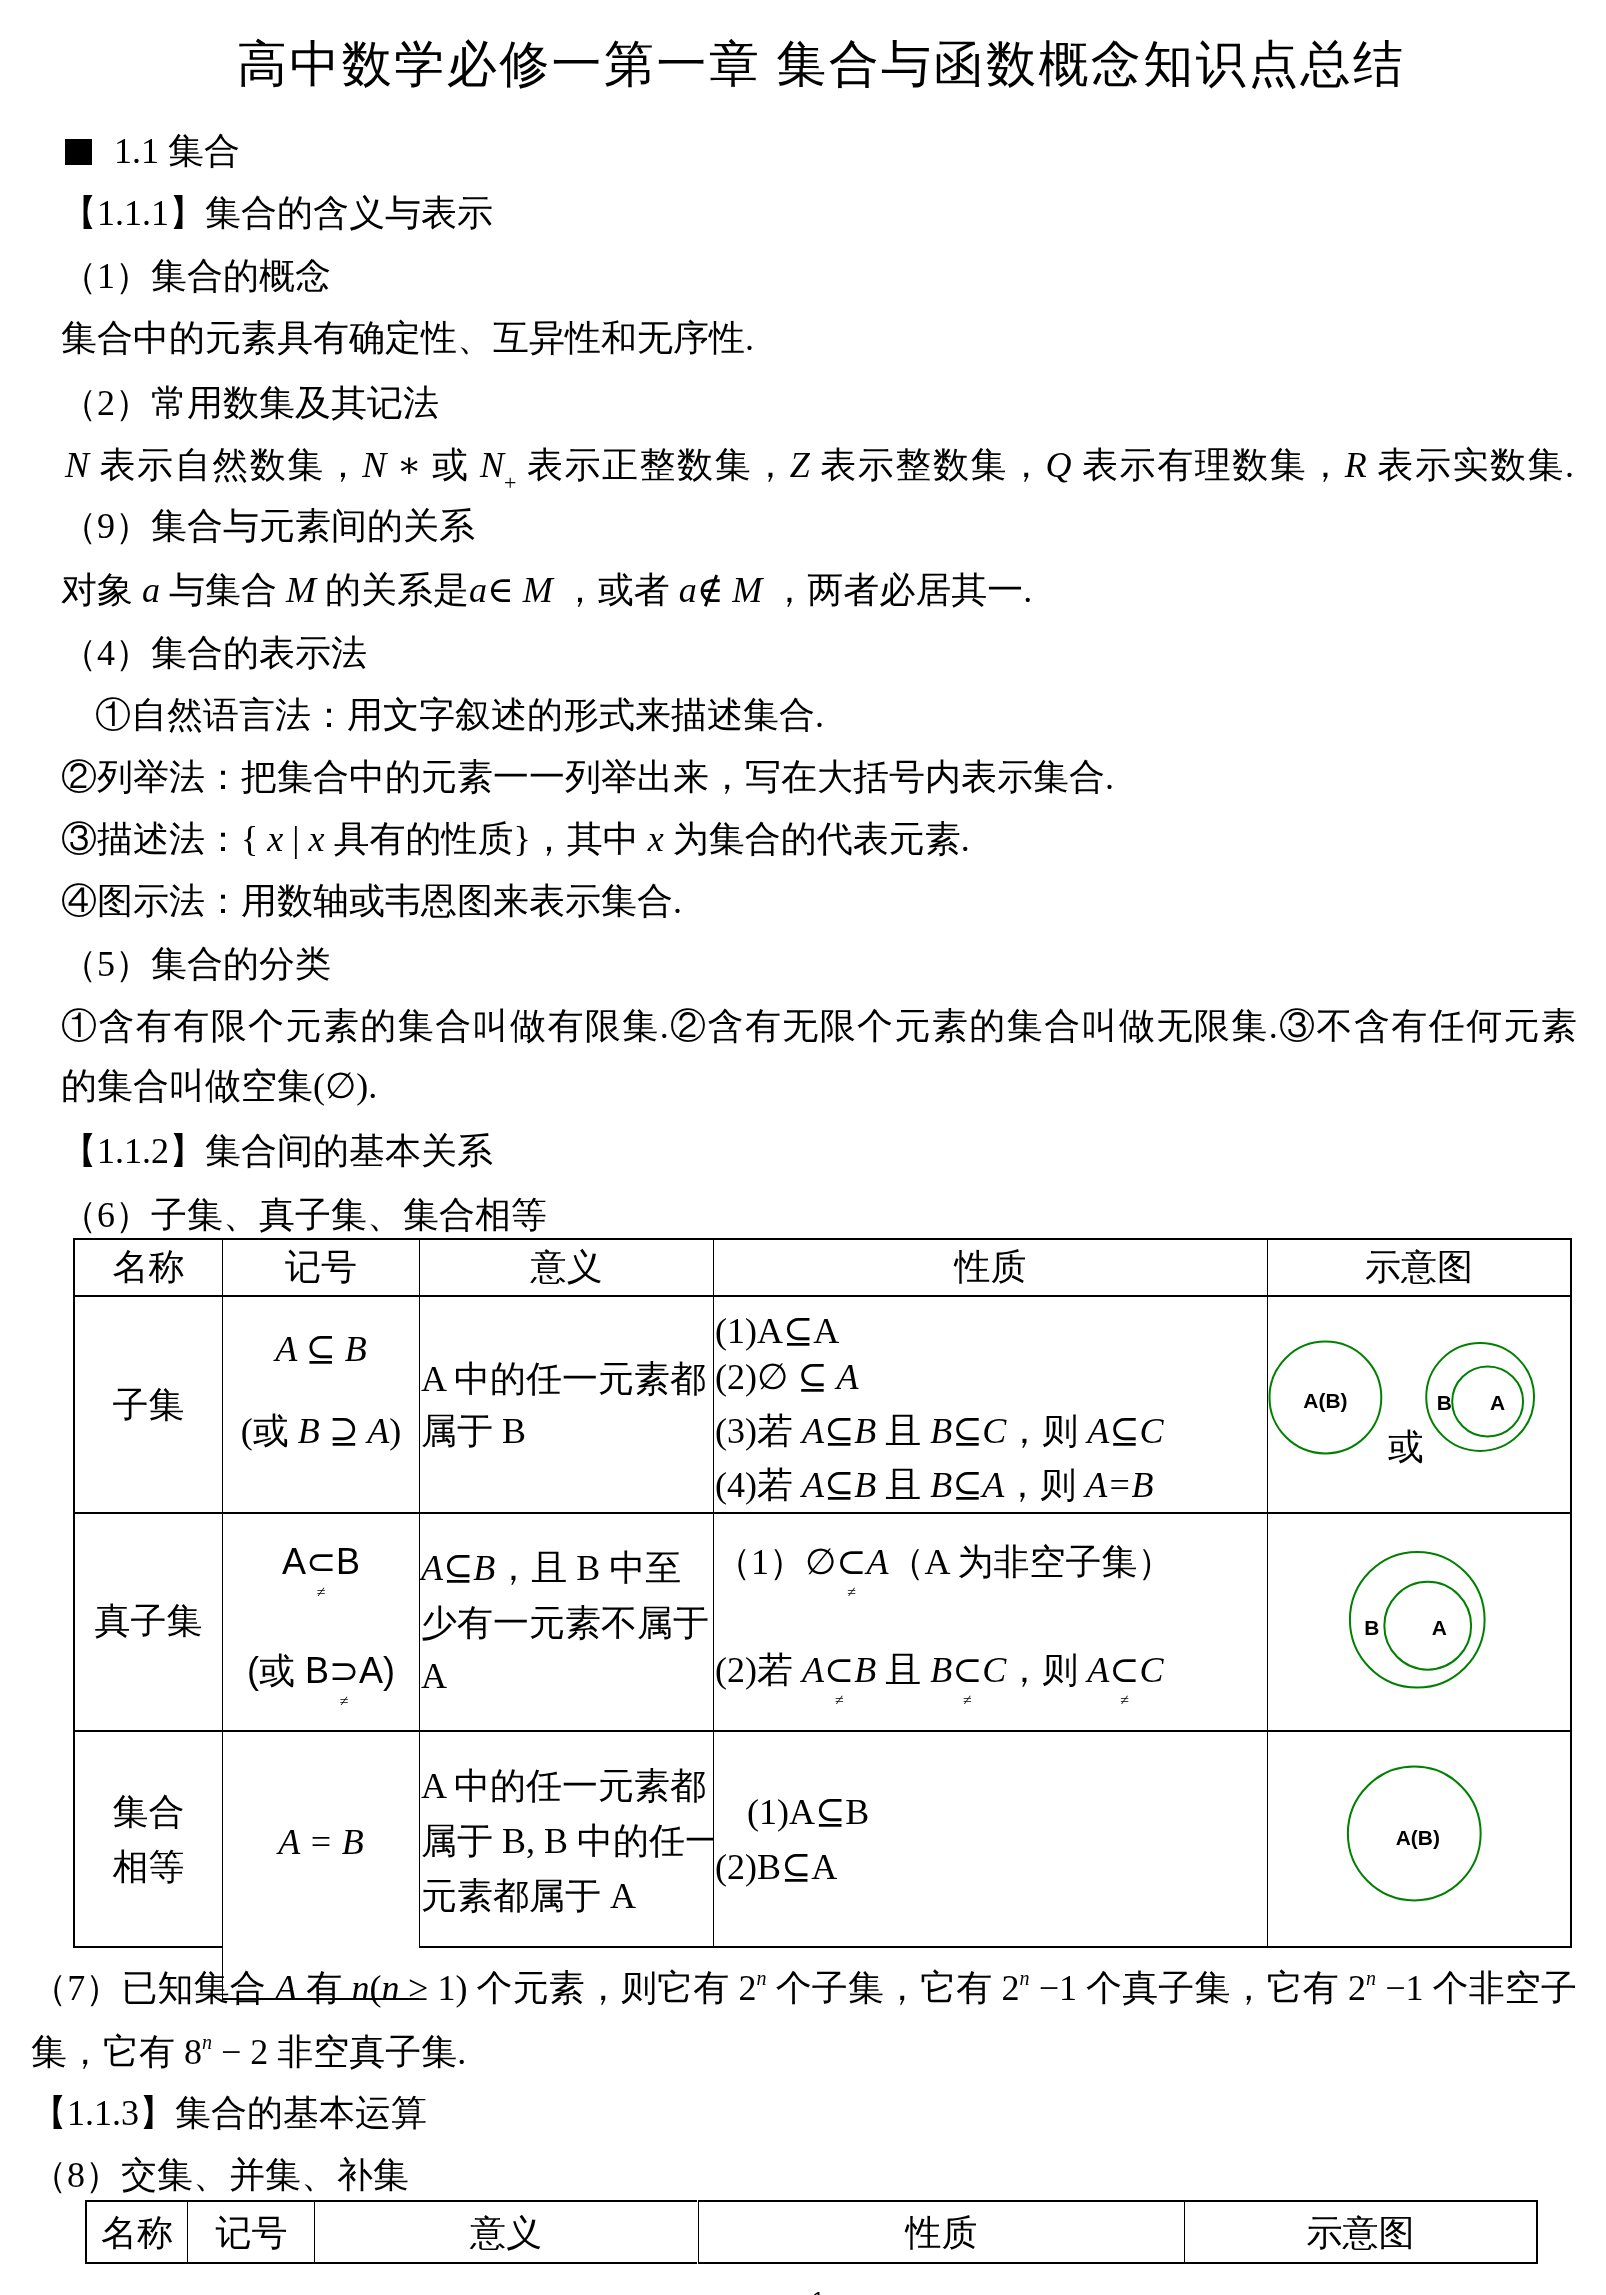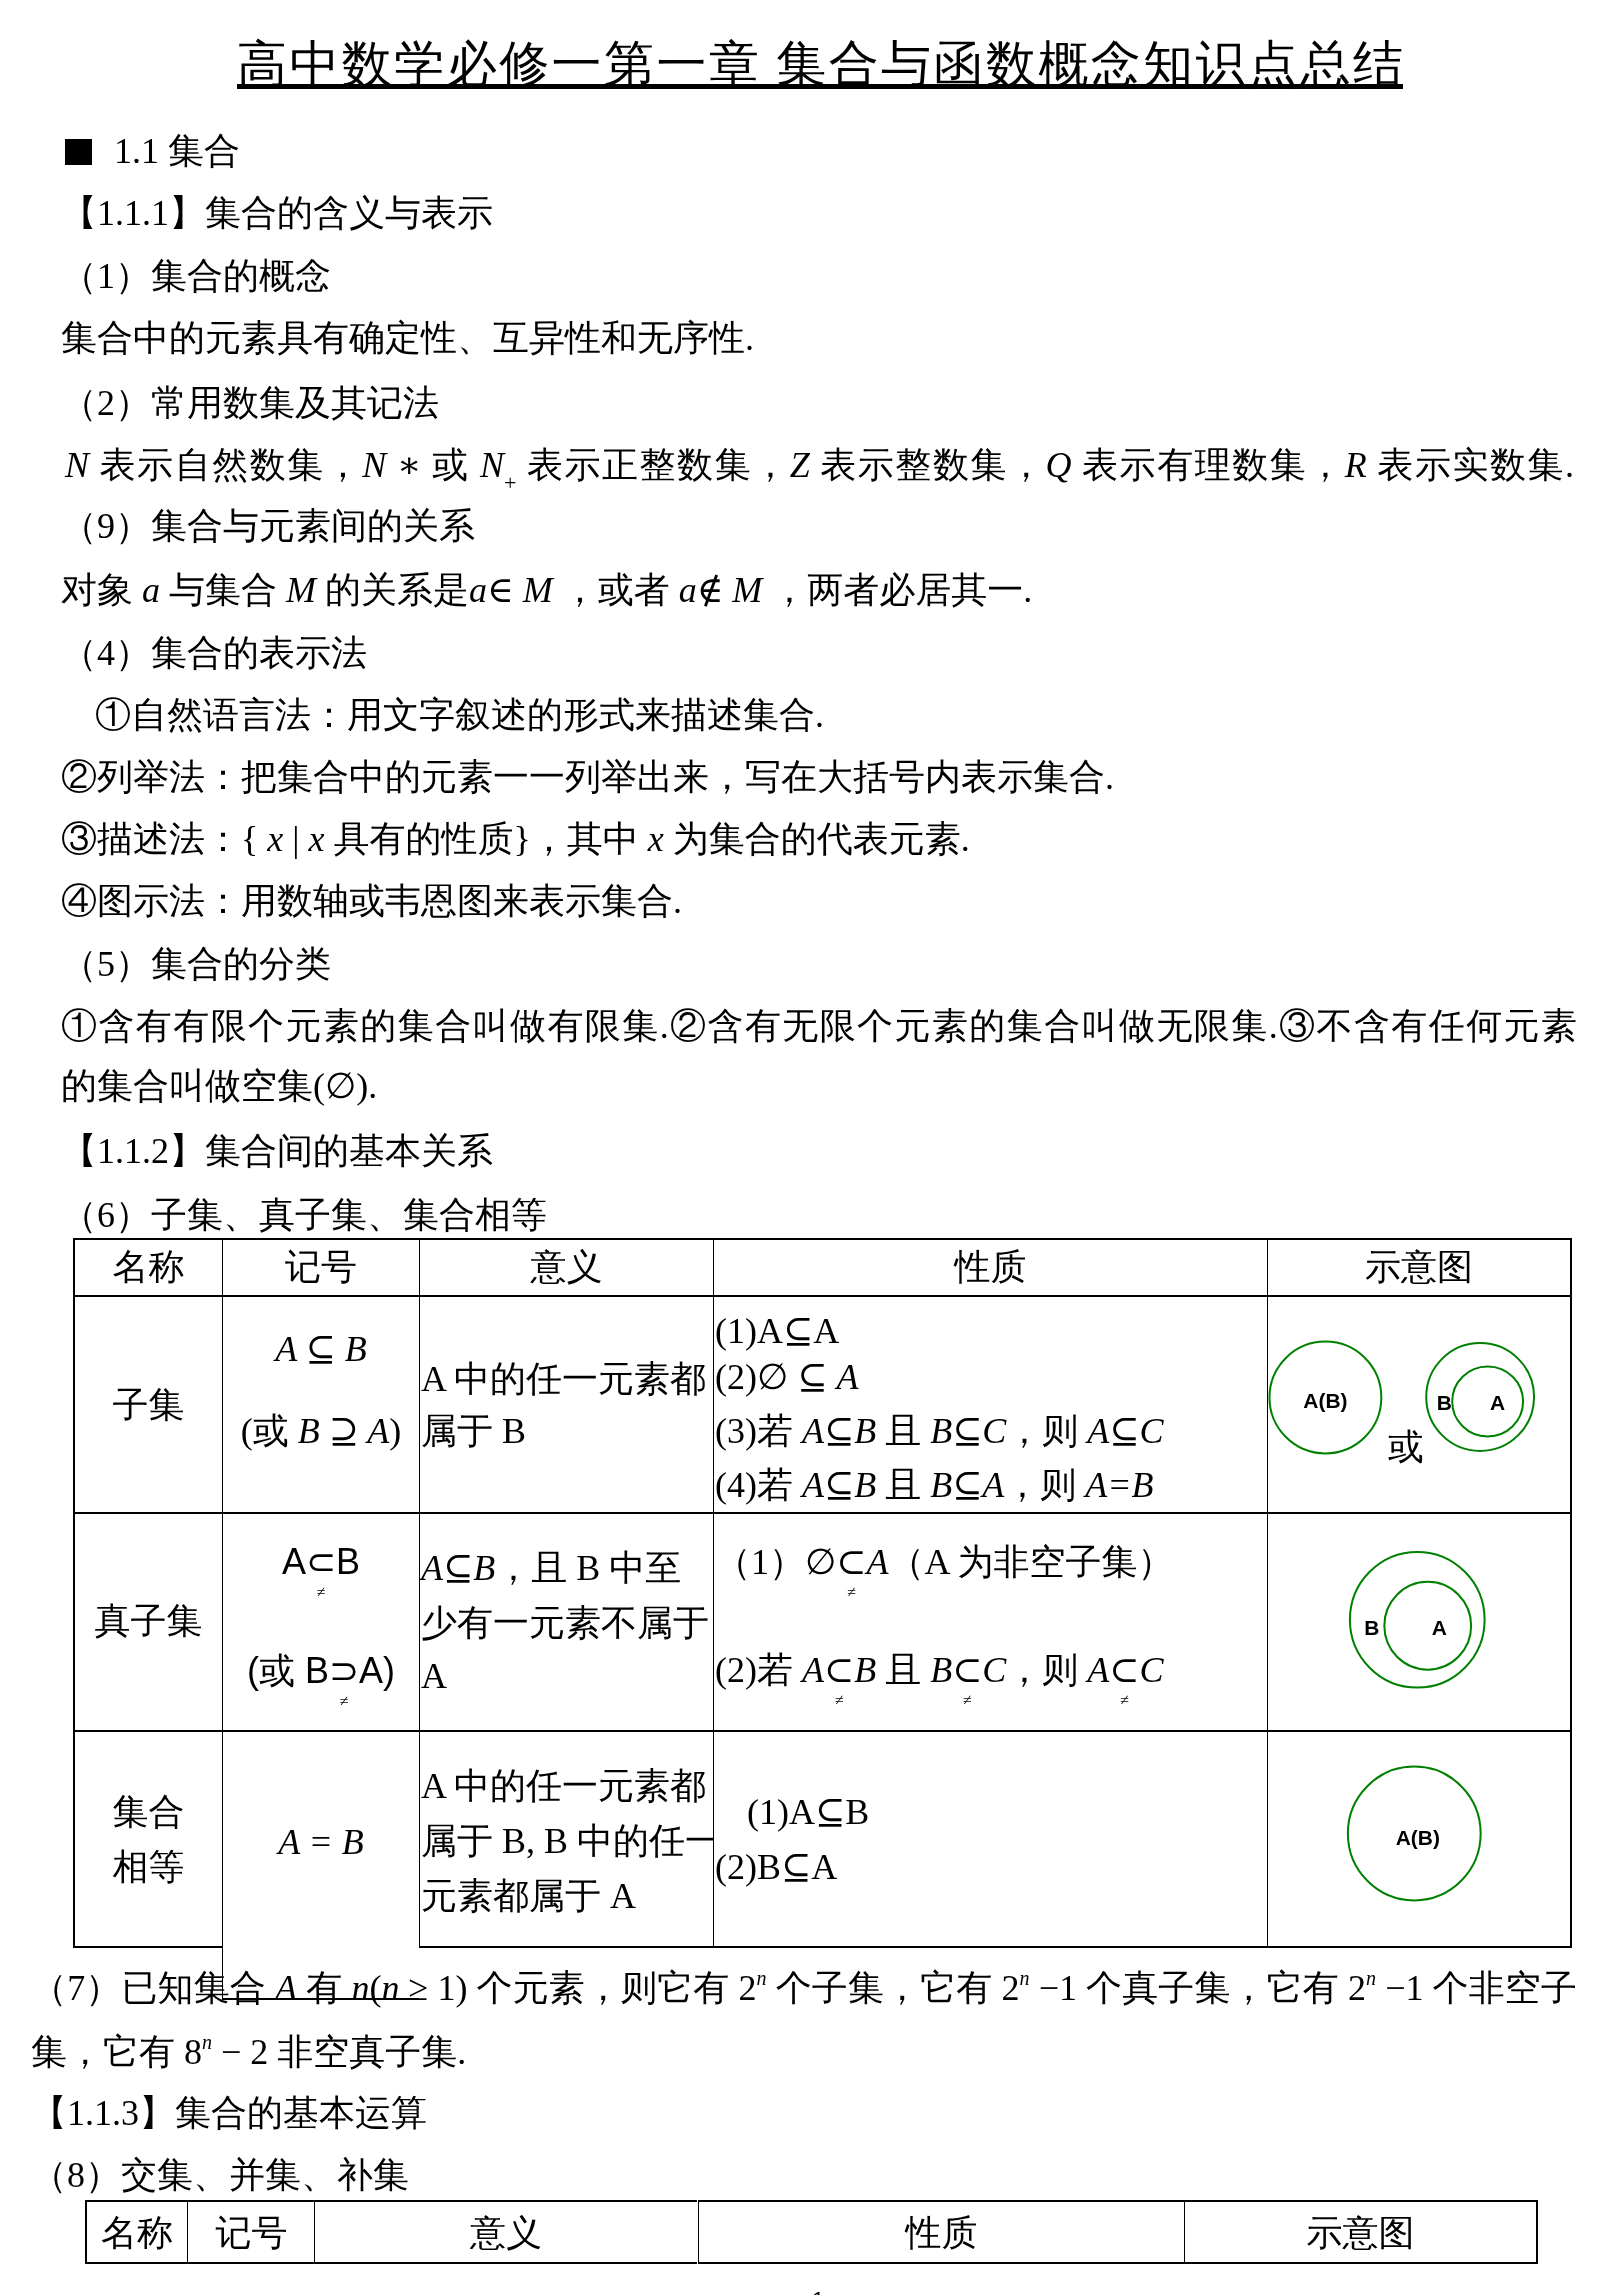--- a/index.html
+++ b/index.html
@@ -1,17 +1,17 @@
 <!DOCTYPE html>
 <html style="font-size:8px"><head>
 <meta charset="utf-8">
 <style>
 html,body{margin:0;padding:0;background:#ffffff;}
 #page{position:relative;width:1606px;height:2295px;overflow:hidden;background:#ffffff;color:#000000;font-family:"Liberation Serif","DejaVu Serif",serif;}
-.title{position:absolute;left:237px;top:37px;width:1166px;height:55px;line-height:55px;font-size:50px;white-space:nowrap;text-align:justify;text-align-last:justify;text-decoration:underline;}
+.title{position:absolute;left:237px;top:37px;width:1166px;height:55px;line-height:55px;font-size:50px;white-space:nowrap;text-align:justify;text-align-last:justify;}
 .ln{position:absolute;height:50px;line-height:50px;font-size:36px;white-space:nowrap;}
 .just{text-align:justify;text-align-last:justify;}
 .i{font-style:italic;font-family:"Liberation Serif","DejaVu Serif",serif;}
 .sans{font-family:"Liberation Sans","DejaVu Sans",sans-serif;}
 .sq{position:absolute;left:65px;top:139px;width:27px;height:26px;background:#000;}
 .sub{font-size:22px;position:relative;top:13px;line-height:0;}
 .sup{font-size:20px;font-style:italic;position:relative;top:-15px;line-height:0;}
 .tbl{position:absolute;}
 .cell{position:absolute;box-sizing:border-box;border-top:2px solid #000;border-left:1px solid #000;overflow:hidden;}
 .cell.first{border-left-width:2px;}

